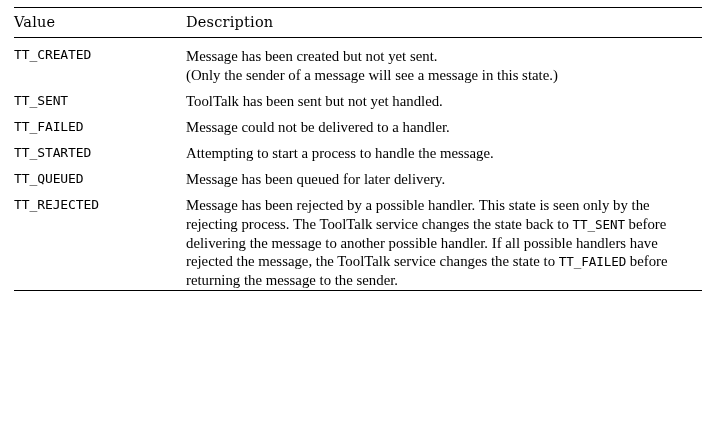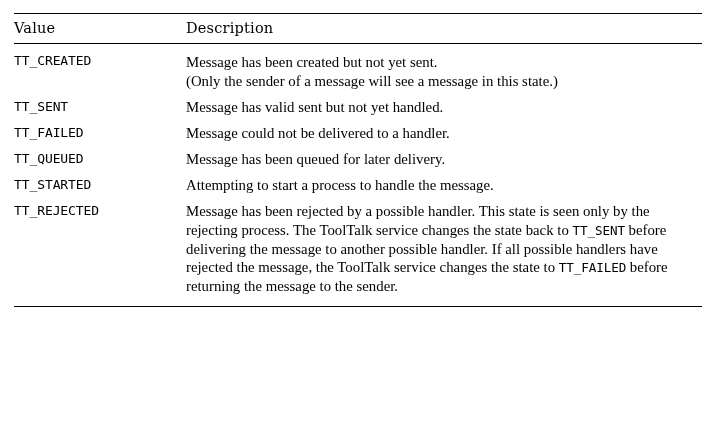--- a/index.html
+++ b/index.html
@@ -16,21 +16,21 @@
   }
   .page {
     position: relative;
     width: 716px;
     height: 421px;
     box-sizing: border-box;
   }
   table.spec {
     position: absolute;
     left: 14px;
-    top: 13px;
+    top: 7px;
     width: 688px;
     border-collapse: collapse;
     font-family: "Liberation Serif", serif;
     font-size: 14.5px;
   }
   table.spec .rule-top td {
     border-top: 1.4px solid #000;
     padding: 0;
     height: 0;
     line-height: 0;
@@ -73,21 +73,20 @@
     vertical-align: top;
     padding: 7px 4px 0 0;
     line-height: 1.28;
     font-size: 14.8px;
   }
   tr.row-first td.cell-value,
   tr.row-first td.cell-desc {
     padding-top: 9px;
   }
   tr.row-last td.cell-desc {
-    padding-bottom: 10px;
   }
   .mono {
     font-family: "DejaVu Sans Mono", monospace;
     font-size: 12.6px;
     letter-spacing: -0.1px;
   }
   .desc-line { display: block; }
 </style>
 </head>
 <body>
@@ -110,43 +109,43 @@
         <td class="cell-value">TT_CREATED</td>
         <td class="cell-desc">
           <span class="desc-line">Message has been created but not yet sent.</span>
           <span class="desc-line">(Only the sender of a message will see a message in this state.)</span>
         </td>
       </tr>
 
       <tr>
         <td class="cell-value">TT_SENT</td>
         <td class="cell-desc">
-          <span class="desc-line">Message has valid sent but not yet handled.</span>
+          <span class="desc-line">ToolTalk has been sent but not yet handled.</span>
         </td>
       </tr>
 
 
       <tr>
         <td class="cell-value">TT_FAILED</td>
         <td class="cell-desc">
           <span class="desc-line">Message could not be delivered to a handler.</span>
         </td>
       </tr>
 
       <tr>
-        <td class="cell-value">TT_QUEUED</td>
+        <td class="cell-value">TT_STARTED</td>
         <td class="cell-desc">
-          <span class="desc-line">Message has been queued for later delivery.</span>
+          <span class="desc-line">Attempting to start a process to handle the message.</span>
         </td>
       </tr>
 
       <tr>
-        <td class="cell-value">TT_STARTED</td>
+        <td class="cell-value">TT_QUEUED</td>
         <td class="cell-desc">
-          <span class="desc-line">Attempting to start a process to handle the message.</span>
+          <span class="desc-line">Message has been queued for later delivery.</span>
         </td>
       </tr>
 
       <tr class="row-last">
         <td class="cell-value">TT_REJECTED</td>
         <td class="cell-desc">
           <span id="rich-desc"><span>Message has been rejected by a possible handler. This state is seen only by the rejecting process. The ToolTalk service changes the state back to </span><span class="mono">TT_SENT</span><span> before delivering the message to another possible handler. If all possible handlers have rejected the message, the ToolTalk service changes the state to </span><span class="mono">TT_FAILED</span><span> before returning the message to the sender.</span></span>
         </td>
       </tr>
 

